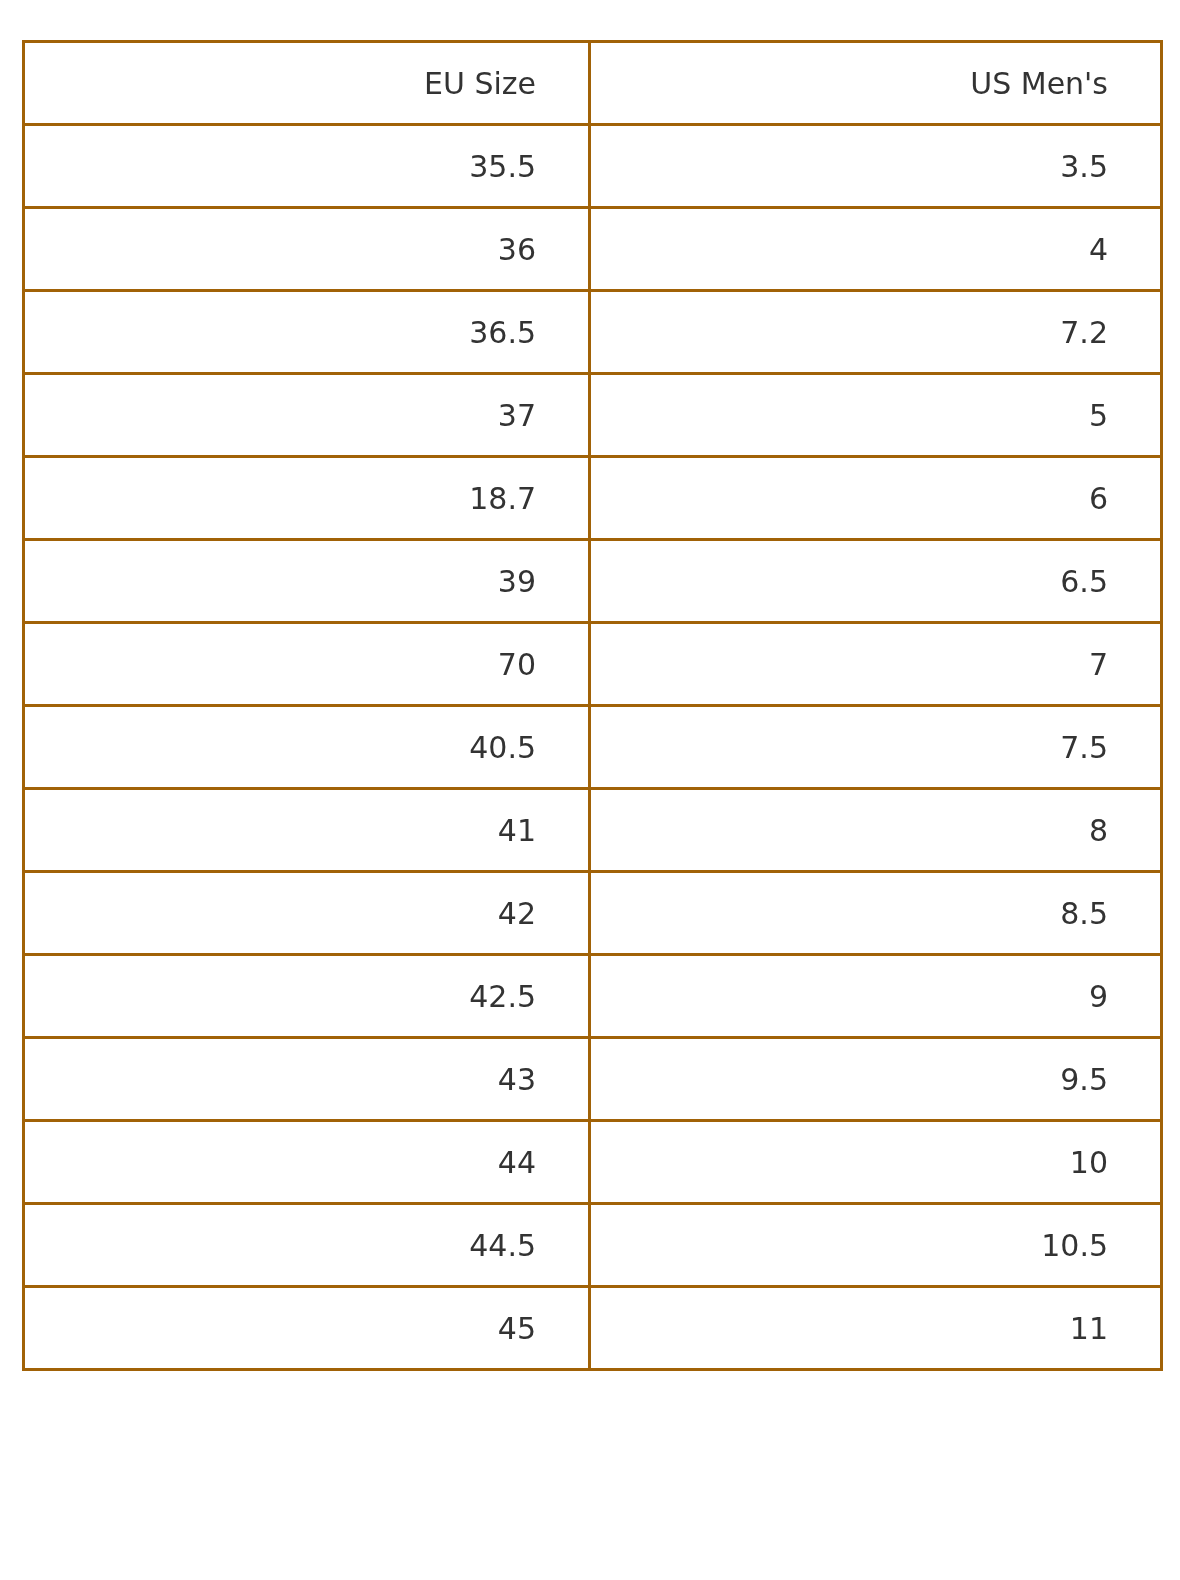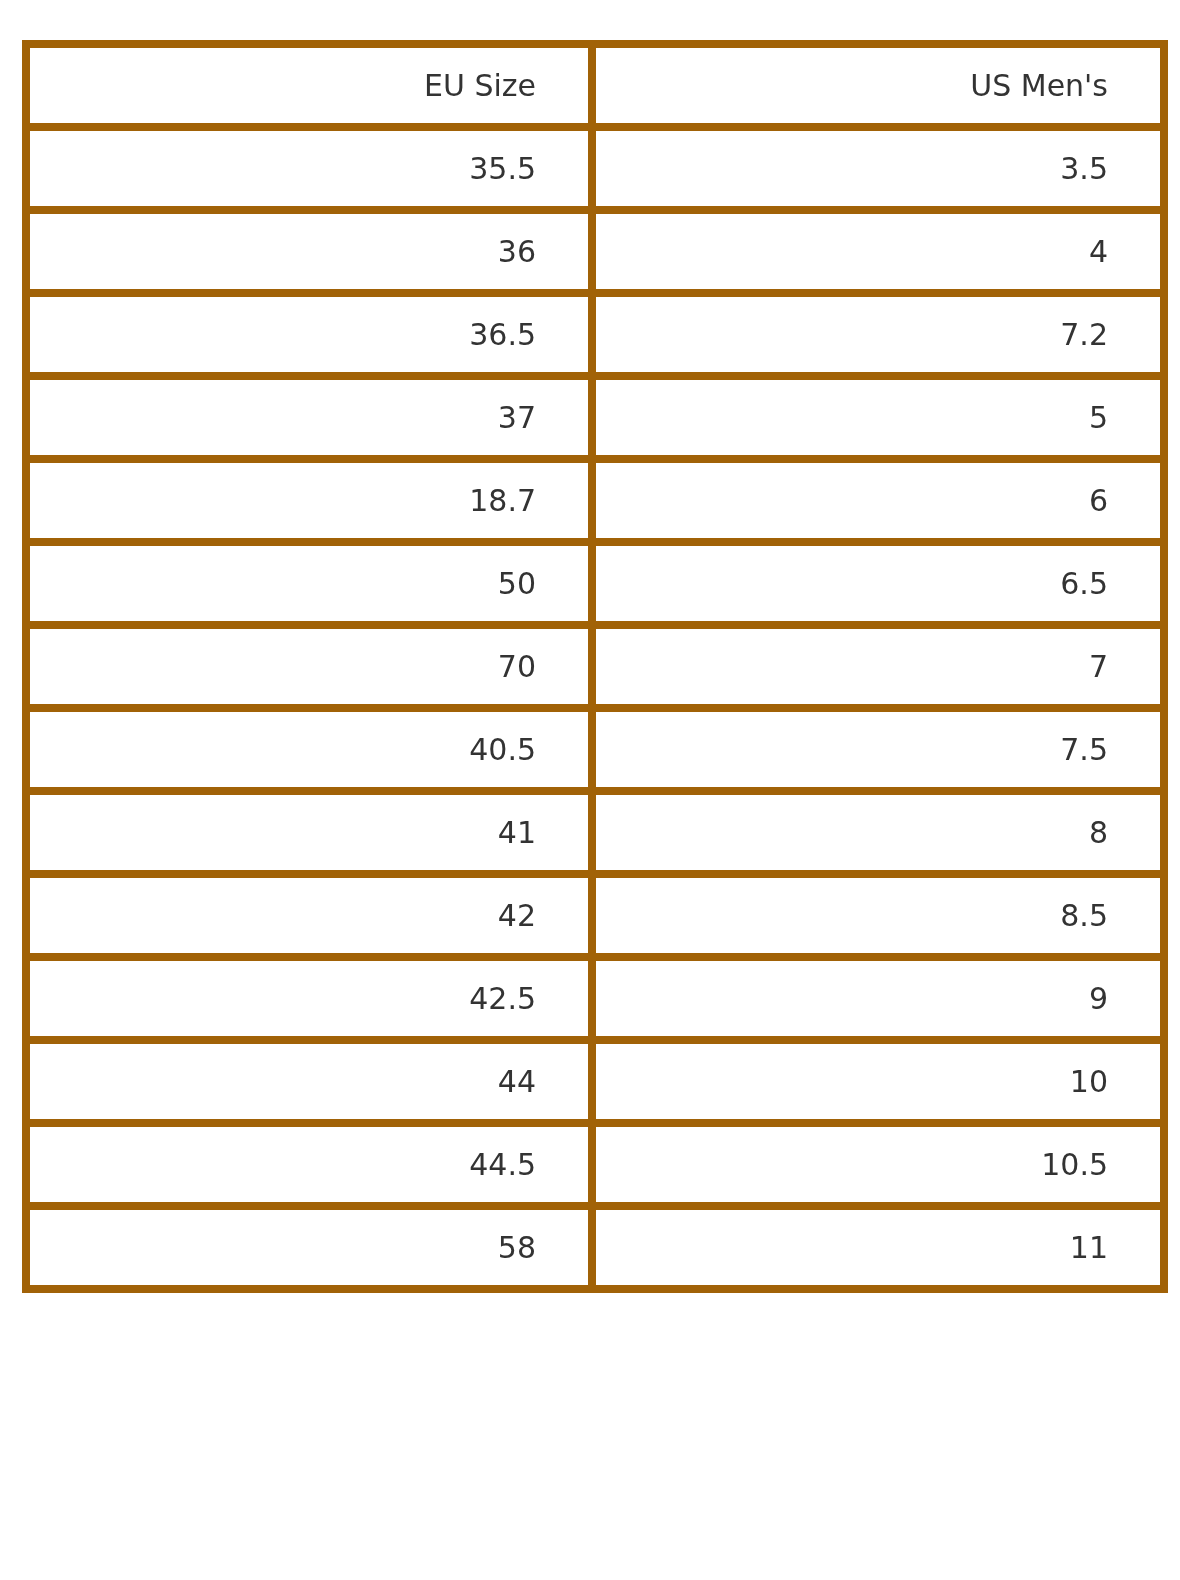--- a/index.html
+++ b/index.html
@@ -24,21 +24,21 @@
     left: 22px;
     top: 40px;
     width: 1138px;
     border-collapse: collapse;
     table-layout: fixed;
   }
   #size-table col.col-eu { width: 566px; }
   #size-table col.col-us { width: 572px; }
   #size-table th,
   #size-table td {
-    border: 8px solid #a16207;
+    border: 3px solid #a16207;
     height: 83px;
     box-sizing: border-box;
     text-align: right;
     vertical-align: middle;
     padding: 0 52px 0 14px;
     color: #333333;
     font-size: 30px;
     font-weight: normal;
     line-height: 1.1;
     font-family: "DejaVu Sans", sans-serif;
@@ -79,21 +79,21 @@
         </tr>
         <tr>
           <td>37</td>
           <td>5</td>
         </tr>
         <tr>
           <td>18.7</td>
           <td>6</td>
         </tr>
         <tr>
-          <td>50</td>
+          <td>39</td>
           <td>6.5</td>
         </tr>
         <tr>
           <td>70</td>
           <td>7</td>
         </tr>
         <tr>
           <td>40.5</td>
           <td>7.5</td>
         </tr>
@@ -103,27 +103,31 @@
         </tr>
         <tr>
           <td>42</td>
           <td>8.5</td>
         </tr>
         <tr>
           <td>42.5</td>
           <td>9</td>
         </tr>
         <tr>
+          <td>43</td>
+          <td>9.5</td>
+        </tr>
+        <tr>
           <td>44</td>
           <td>10</td>
         </tr>
         <tr>
           <td>44.5</td>
           <td>10.5</td>
         </tr>
         <tr>
-          <td>58</td>
+          <td>45</td>
           <td>11</td>
         </tr>
       </tbody>
   </table>
 
 </div>
 
 </body></html>

